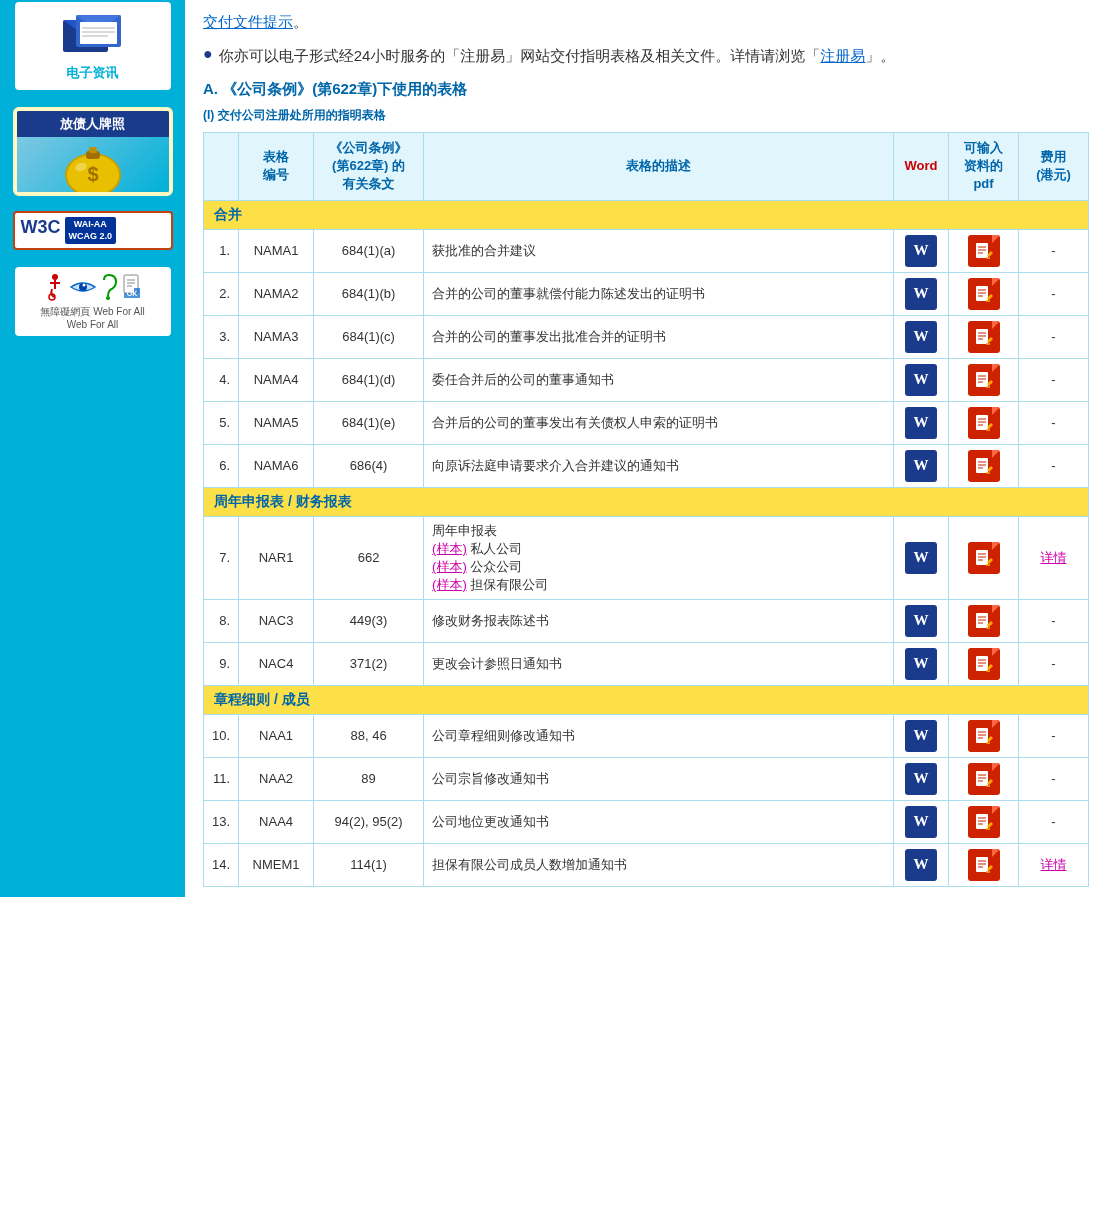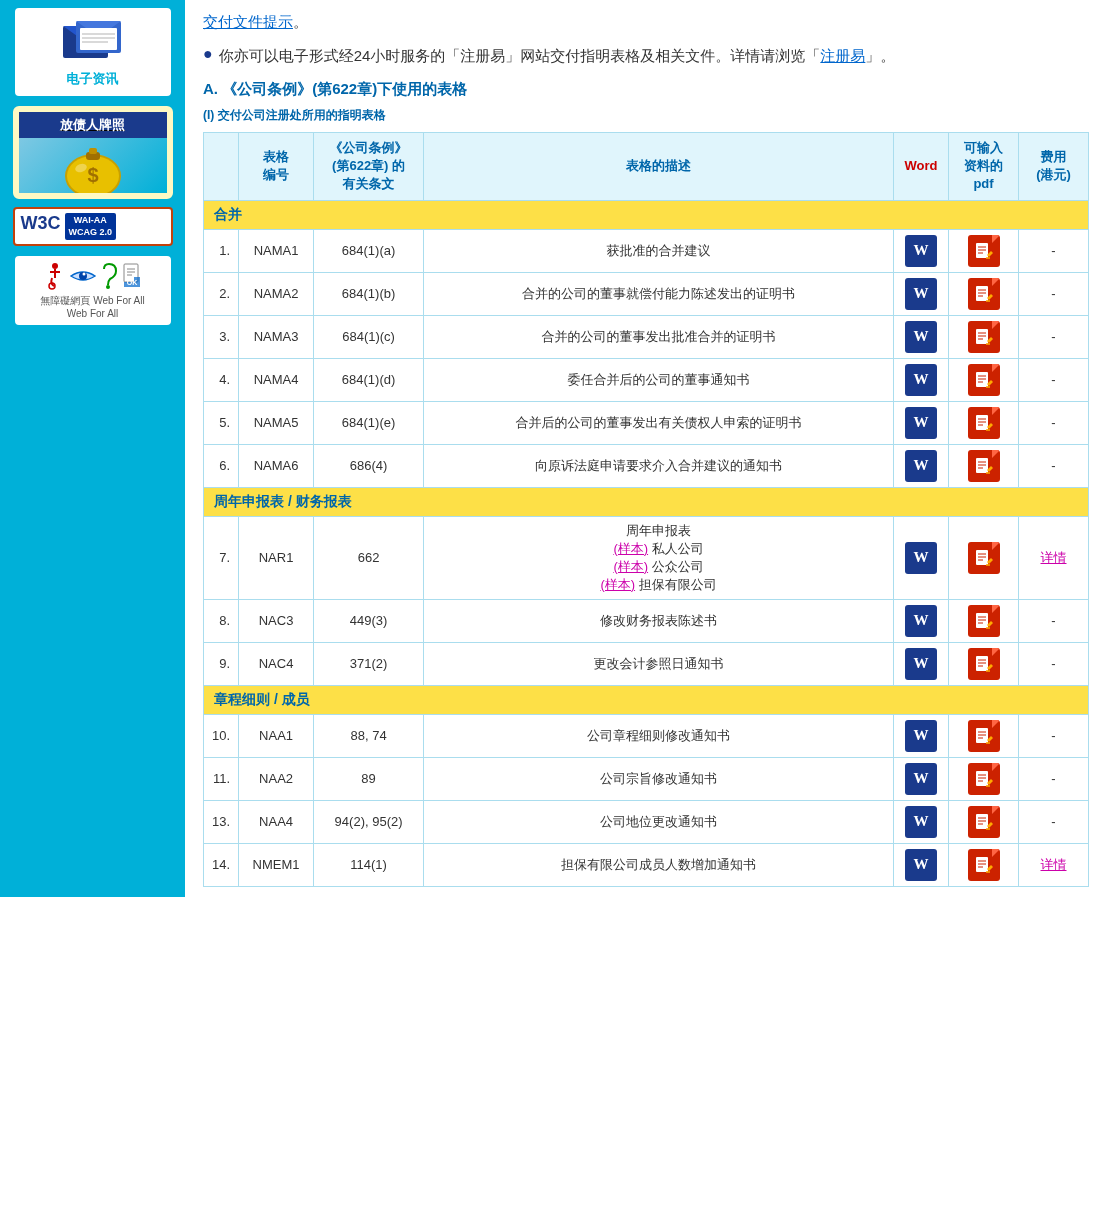--- a/index.html
+++ b/index.html
@@ -3,24 +3,24 @@
   <meta charset="utf-8">
   <style>
     * { box-sizing: border-box; margin: 0; padding: 0; }
     body { font-family: Arial, "Microsoft YaHei", sans-serif; font-size: 14px; background: #fff; display: flex; }
 
     
     .sidebar {
       width: 185px;
       min-width: 185px;
       background: #00b0d8;
-      padding: 6px;
+      padding: 0;
       display: flex;
       flex-direction: column;
-      gap: 8px;
+      gap: 15px;
       align-items: center;
     }
     .sidebar-card {
       background: white;
       border-radius: 6px;
       width: 160px;
       display: flex;
       flex-direction: column;
       align-items: center;
       padding: 8px;
@@ -38,22 +38,21 @@
       font-size: 13px;
       font-weight: bold;
     }
 
     
     .bond-card {
       background: #00b0d8;
       border-radius: 6px;
       width: 160px;
       overflow: hidden;
-      border: 6px solid #fef9c3;
-      text-decoration: underline;
+      border: 4px solid #fef9c3;
     }
     .bond-card-top {
       background: #1a3a8c;
       color: white;
       font-size: 13px;
       font-weight: bold;
       text-align: center;
       padding: 4px;
     }
     .bond-card-img {
@@ -162,21 +161,21 @@
       line-height: 1.4;
     }
     .forms-table td {
       border: 1px solid #aaddee;
       padding: 5px 8px;
       vertical-align: middle;
       text-align: center;
       color: #333;
     }
     .forms-table td.desc {
-      text-align: center;
+      text-align: left;
     }
     .forms-table td.num {
       text-align: right;
       width: 28px;
     }
     .section-row td {
       background: #fde047;
       color: #0066aa;
       font-weight: bold;
       text-align: left;
@@ -548,21 +547,21 @@
               </svg>
             </a></td>
           <td><span class="dash">-</span></td>
         </tr>
         <tr class="section-row">
           <td colspan="7">章程细则 / 成员</td>
         </tr>
         <tr>
           <td class="num">10.</td>
           <td>NAA1</td>
-          <td>88, 74</td>
+          <td>88, 46</td>
           <td class="desc">公司章程细则修改通知书</td>
           <td><a href="#" class="word-icon">
               <span>W</span>
             </a></td>
           <td><a href="#" class="pdf-icon">
               <svg width="20" height="20" viewBox="0 0 20 20">
                 <rect x="2" y="2" width="12" height="15" rx="1" fill="white"></rect>
                 <line x1="4" y1="6" x2="12" y2="6" stroke="#cc2200" stroke-width="1"></line>
                 <line x1="4" y1="9" x2="12" y2="9" stroke="#cc2200" stroke-width="1"></line>
                 <line x1="4" y1="12" x2="9" y2="12" stroke="#cc2200" stroke-width="1"></line>

